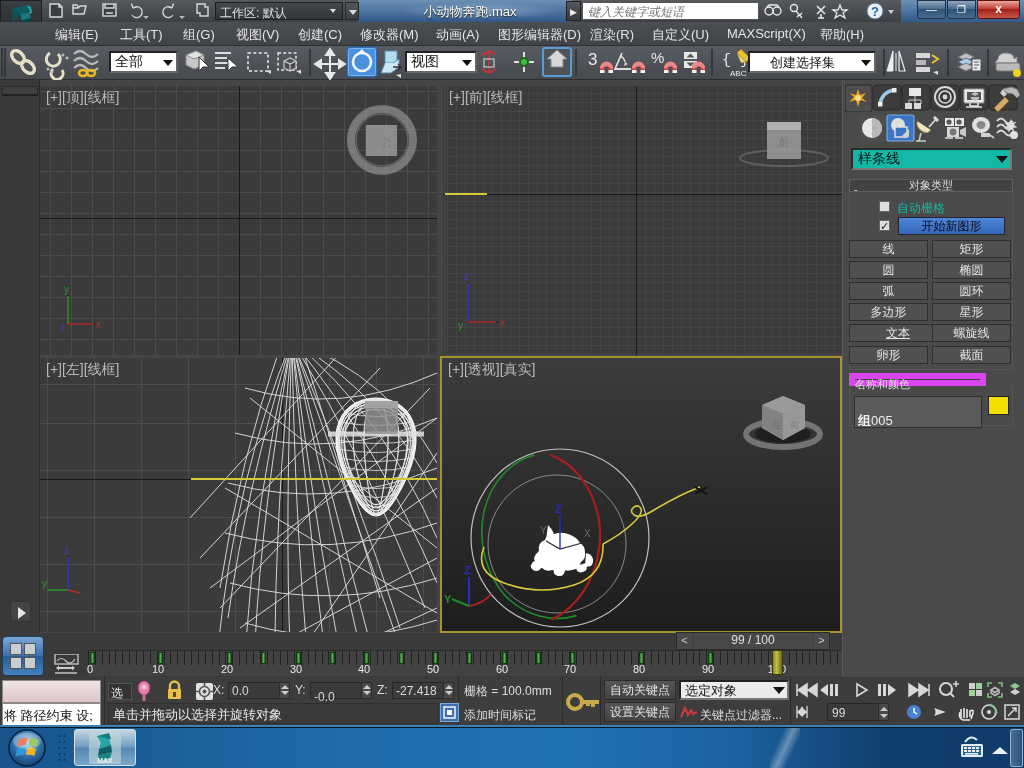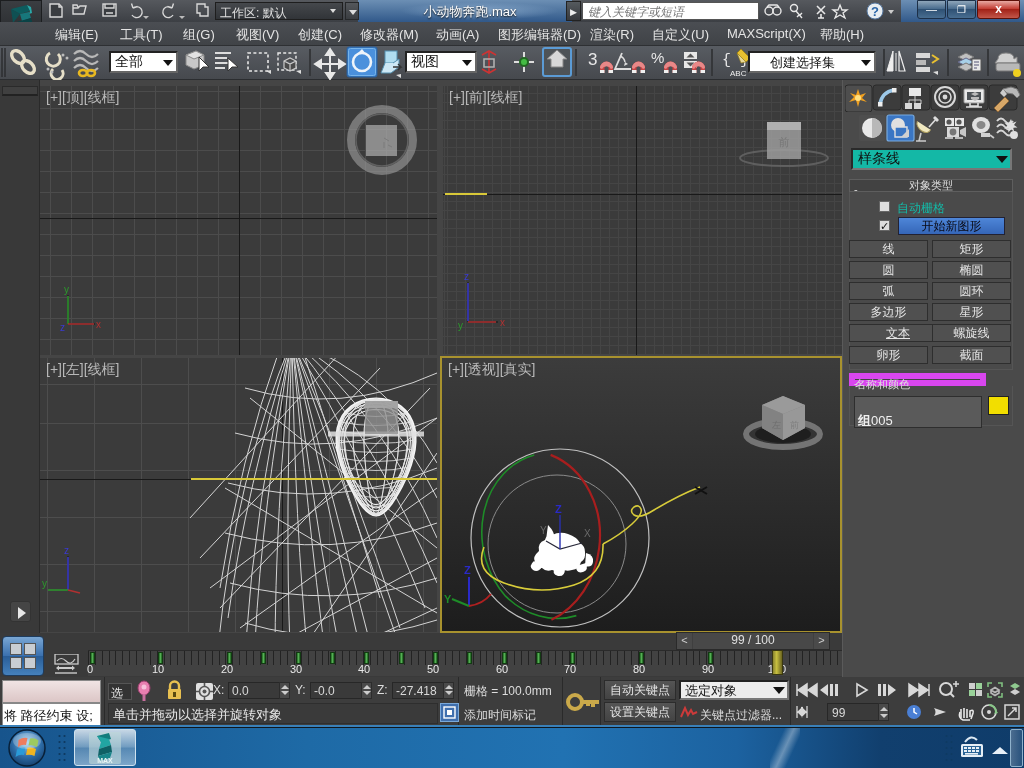--- a/index.html
+++ b/index.html
@@ -568,21 +568,21 @@
     <circle cx="68.5" cy="11.5" r="2" fill="#555"></circle>
     <path d="M60 11.5 h4 M73 11.5 h4 M68.5 3 v4 M68.5 16 v4" stroke="#555" stroke-width="1.6"></path>
 </svg>
 <div class="abs" style="left:213px;top:683px;color:#ddd;font-size:12px;">X:</div>
 <div class="fld" style="left:228px;top:682px;width:62px;height:17px;padding:1px 3px;background:#3a3a3a;border-color:#272727;">0.0</div>
 <div class="abs" style="left:279px;top:682px;width:11px;height:17px;background:#4a4a4a;border:1px solid #2c2c2c;">
     <div style="margin:2px 1px;width:0;height:0;border-left:4px solid transparent;border-right:4px solid transparent;border-bottom:4px solid #ccc;"></div>
     <div style="margin:2px 1px;width:0;height:0;border-left:4px solid transparent;border-right:4px solid transparent;border-top:4px solid #ccc;"></div>
   </div>
 <div class="abs" style="left:295px;top:683px;color:#ddd;font-size:12px;">Y:</div>
-<div class="fld" style="left:310px;top:682px;width:62px;height:17px;padding:1px 3px;background:#3a3a3a;border-color:#272727;">-0.0</div>
+<div class="fld" style="left:310px;top:682px;width:62px;height:17px;padding:7px 3px;background:#3a3a3a;border-color:#272727;">-0.0</div>
 <div class="abs" style="left:361px;top:682px;width:11px;height:17px;background:#4a4a4a;border:1px solid #2c2c2c;">
     <div style="margin:2px 1px;width:0;height:0;border-left:4px solid transparent;border-right:4px solid transparent;border-bottom:4px solid #ccc;"></div>
     <div style="margin:2px 1px;width:0;height:0;border-left:4px solid transparent;border-right:4px solid transparent;border-top:4px solid #ccc;"></div>
   </div>
 <div class="abs" style="left:377px;top:683px;color:#ddd;font-size:12px;">Z:</div>
 <div class="fld" style="left:392px;top:682px;width:62px;height:17px;padding:1px 3px;background:#3a3a3a;border-color:#272727;">-27.418</div>
 <div class="abs" style="left:443px;top:682px;width:11px;height:17px;background:#4a4a4a;border:1px solid #2c2c2c;">
     <div style="margin:2px 1px;width:0;height:0;border-left:4px solid transparent;border-right:4px solid transparent;border-bottom:4px solid #ccc;"></div>
     <div style="margin:2px 1px;width:0;height:0;border-left:4px solid transparent;border-right:4px solid transparent;border-top:4px solid #ccc;"></div>
   </div>

